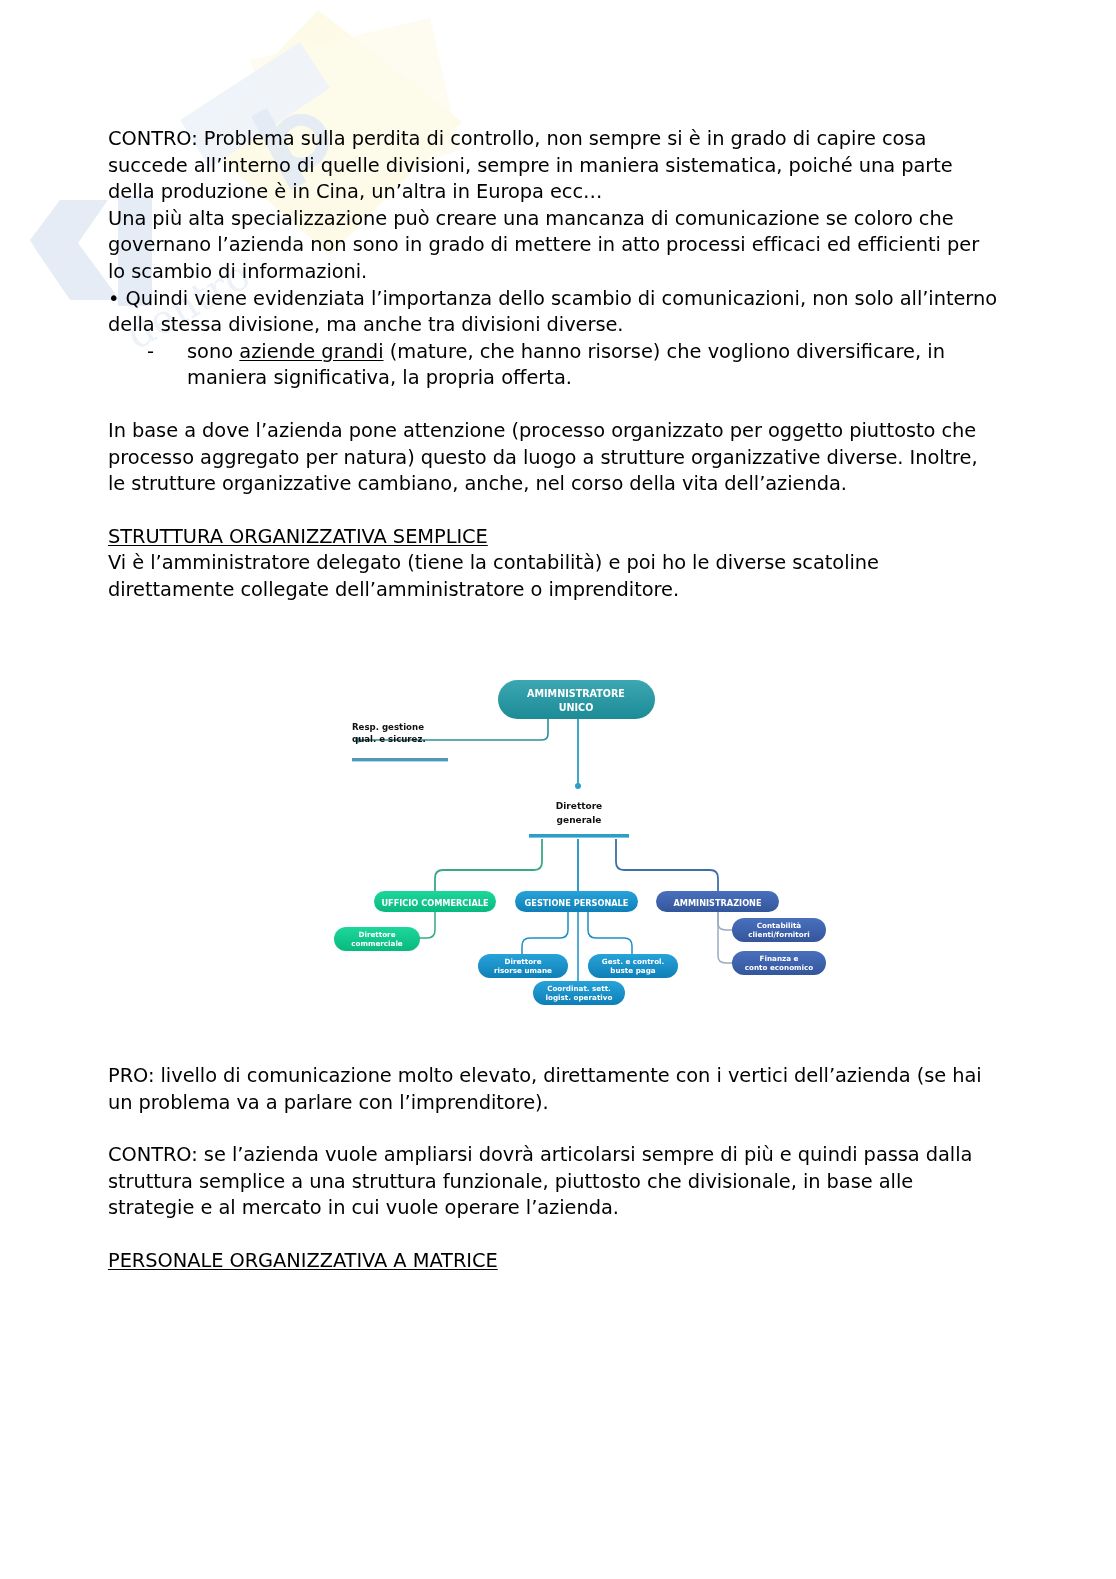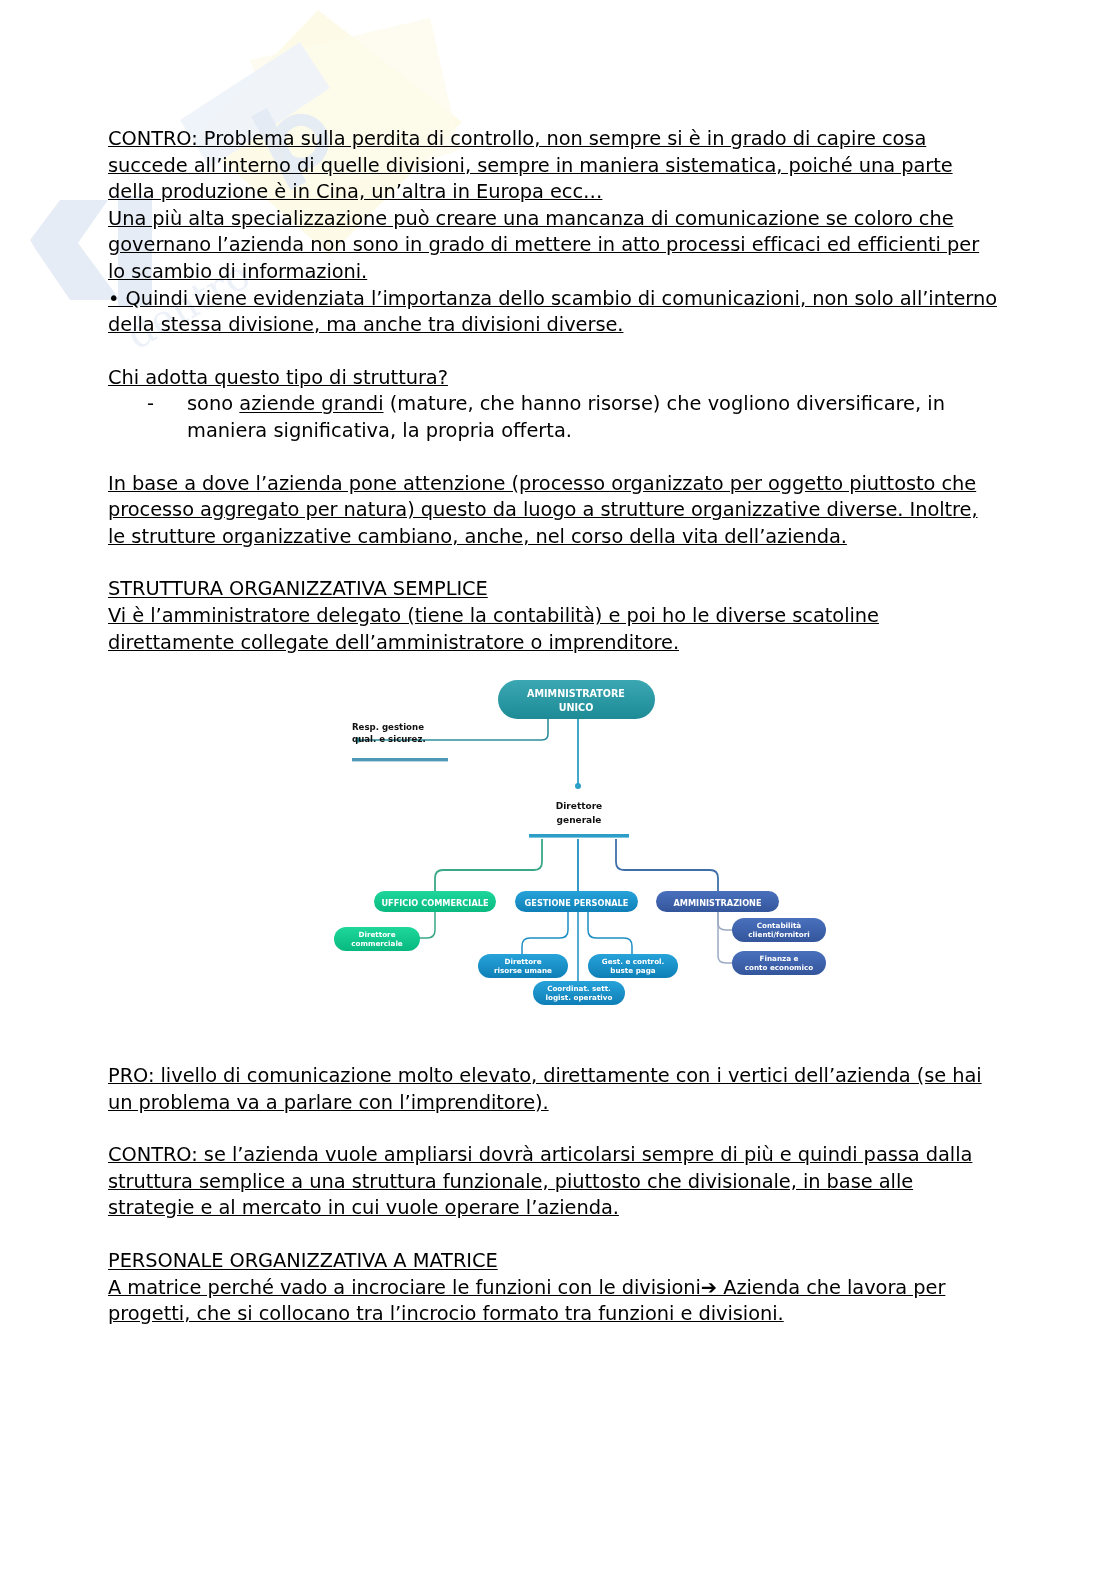--- a/index.html
+++ b/index.html
@@ -36,21 +36,20 @@
     top: 126px;
     width: 892px;
     z-index: 2;
   }
   .para {
     font-size: 19.4px;
     line-height: 26.6px;
     color: #000000;
     margin: 0;
     letter-spacing: -0.05px;
-    text-decoration: underline;
   }
   .para.gap-before { margin-top: 26px; }
   .heading-ul {
     text-decoration: underline;
     text-underline-offset: 2px;
   }
   ul.dashlist {
     margin: 0;
     padding: 0;
     list-style: none;
@@ -120,21 +119,20 @@
   </div>
 
   <div class="content">
 
     <p class="para">CONTRO: Problema sulla perdita di controllo, non sempre si è in grado di capire cosa succede all’interno di quelle divisioni, sempre in maniera sistematica, poiché una parte della produzione è in Cina, un’altra in Europa ecc…</p>
 
     <p class="para">Una più alta specializzazione può creare una mancanza di comunicazione se coloro che governano l’azienda non sono in grado di mettere in atto processi efficaci ed efficienti per lo scambio di informazioni.</p>
 
     <p class="para">• Quindi viene evidenziata l’importanza dello scambio di comunicazioni, non solo all’interno della stessa divisione, ma anche tra divisioni diverse.</p>
 
-    <p class="para gap-before">Chi adotta questo tipo di struttura?</p>
 
     <ul class="dashlist">
       <li>
         <span class="dash">-</span><span>sono </span><span class="u">aziende grandi</span><span> (mature, che hanno risorse) che vogliono diversificare, in maniera significativa, la propria offerta.</span>
       </li>
     </ul>
 
     <p class="para gap-before">In base a dove l’azienda pone attenzione (processo organizzato per oggetto piuttosto che processo aggregato per natura) questo da luogo a strutture organizzative diverse. Inoltre, le strutture organizzative cambiano, anche, nel corso della vita dell’azienda.</p>
 
     <p class="para gap-before heading-ul">STRUTTURA ORGANIZZATIVA SEMPLICE</p>
@@ -276,16 +274,15 @@
     </svg>
   </div>
 
   <div class="content" style="top:1055px;margin-top:8px;">
     <p class="para">PRO: livello di comunicazione molto elevato, direttamente con i vertici dell’azienda (se hai un problema va a parlare con l’imprenditore).</p>
 
     <p class="para gap-before">CONTRO: se l’azienda vuole ampliarsi dovrà articolarsi sempre di più e quindi passa dalla struttura semplice a una struttura funzionale, piuttosto che divisionale, in base alle strategie e al mercato in cui vuole operare l’azienda.</p>
 
     <p class="para gap-before heading-ul">PERSONALE ORGANIZZATIVA A MATRICE</p>
 
-    <p class="para">A matrice perché vado a incrociare le funzioni con le divisioni➔ Azienda che lavora per progetti, che si collocano tra l’incrocio formato tra funzioni e divisioni.</p>
   </div>
 
 </div>
 
 </body></html>

